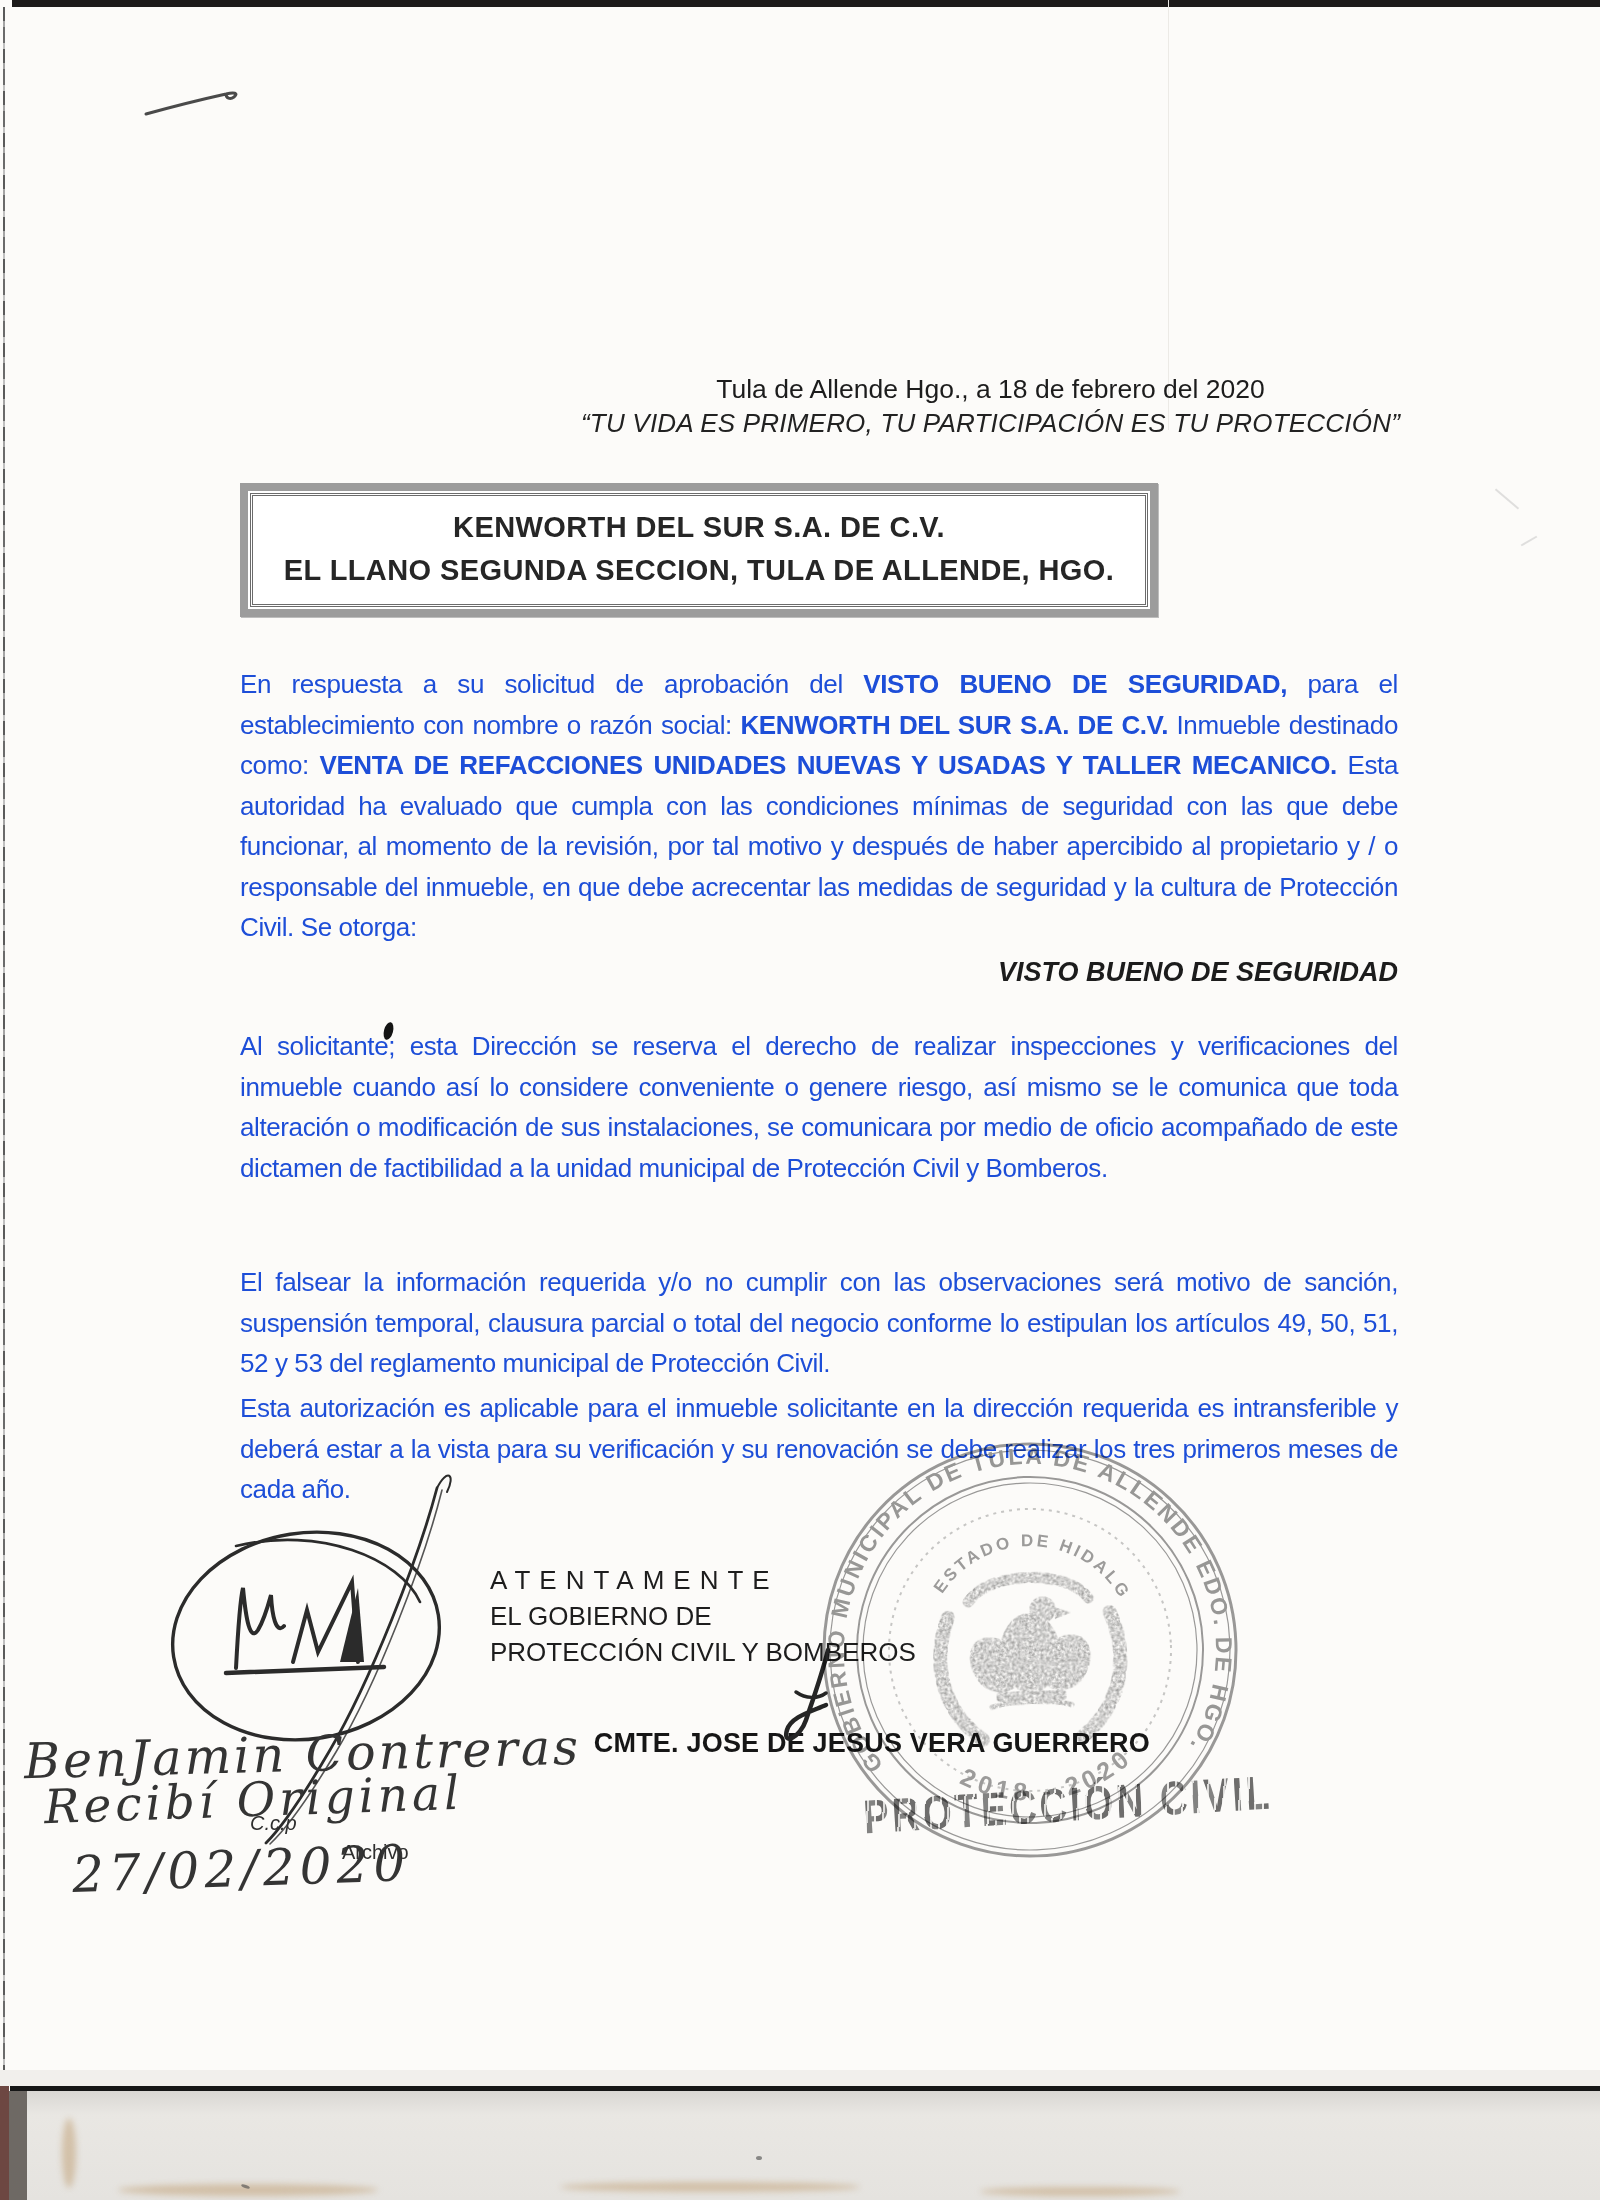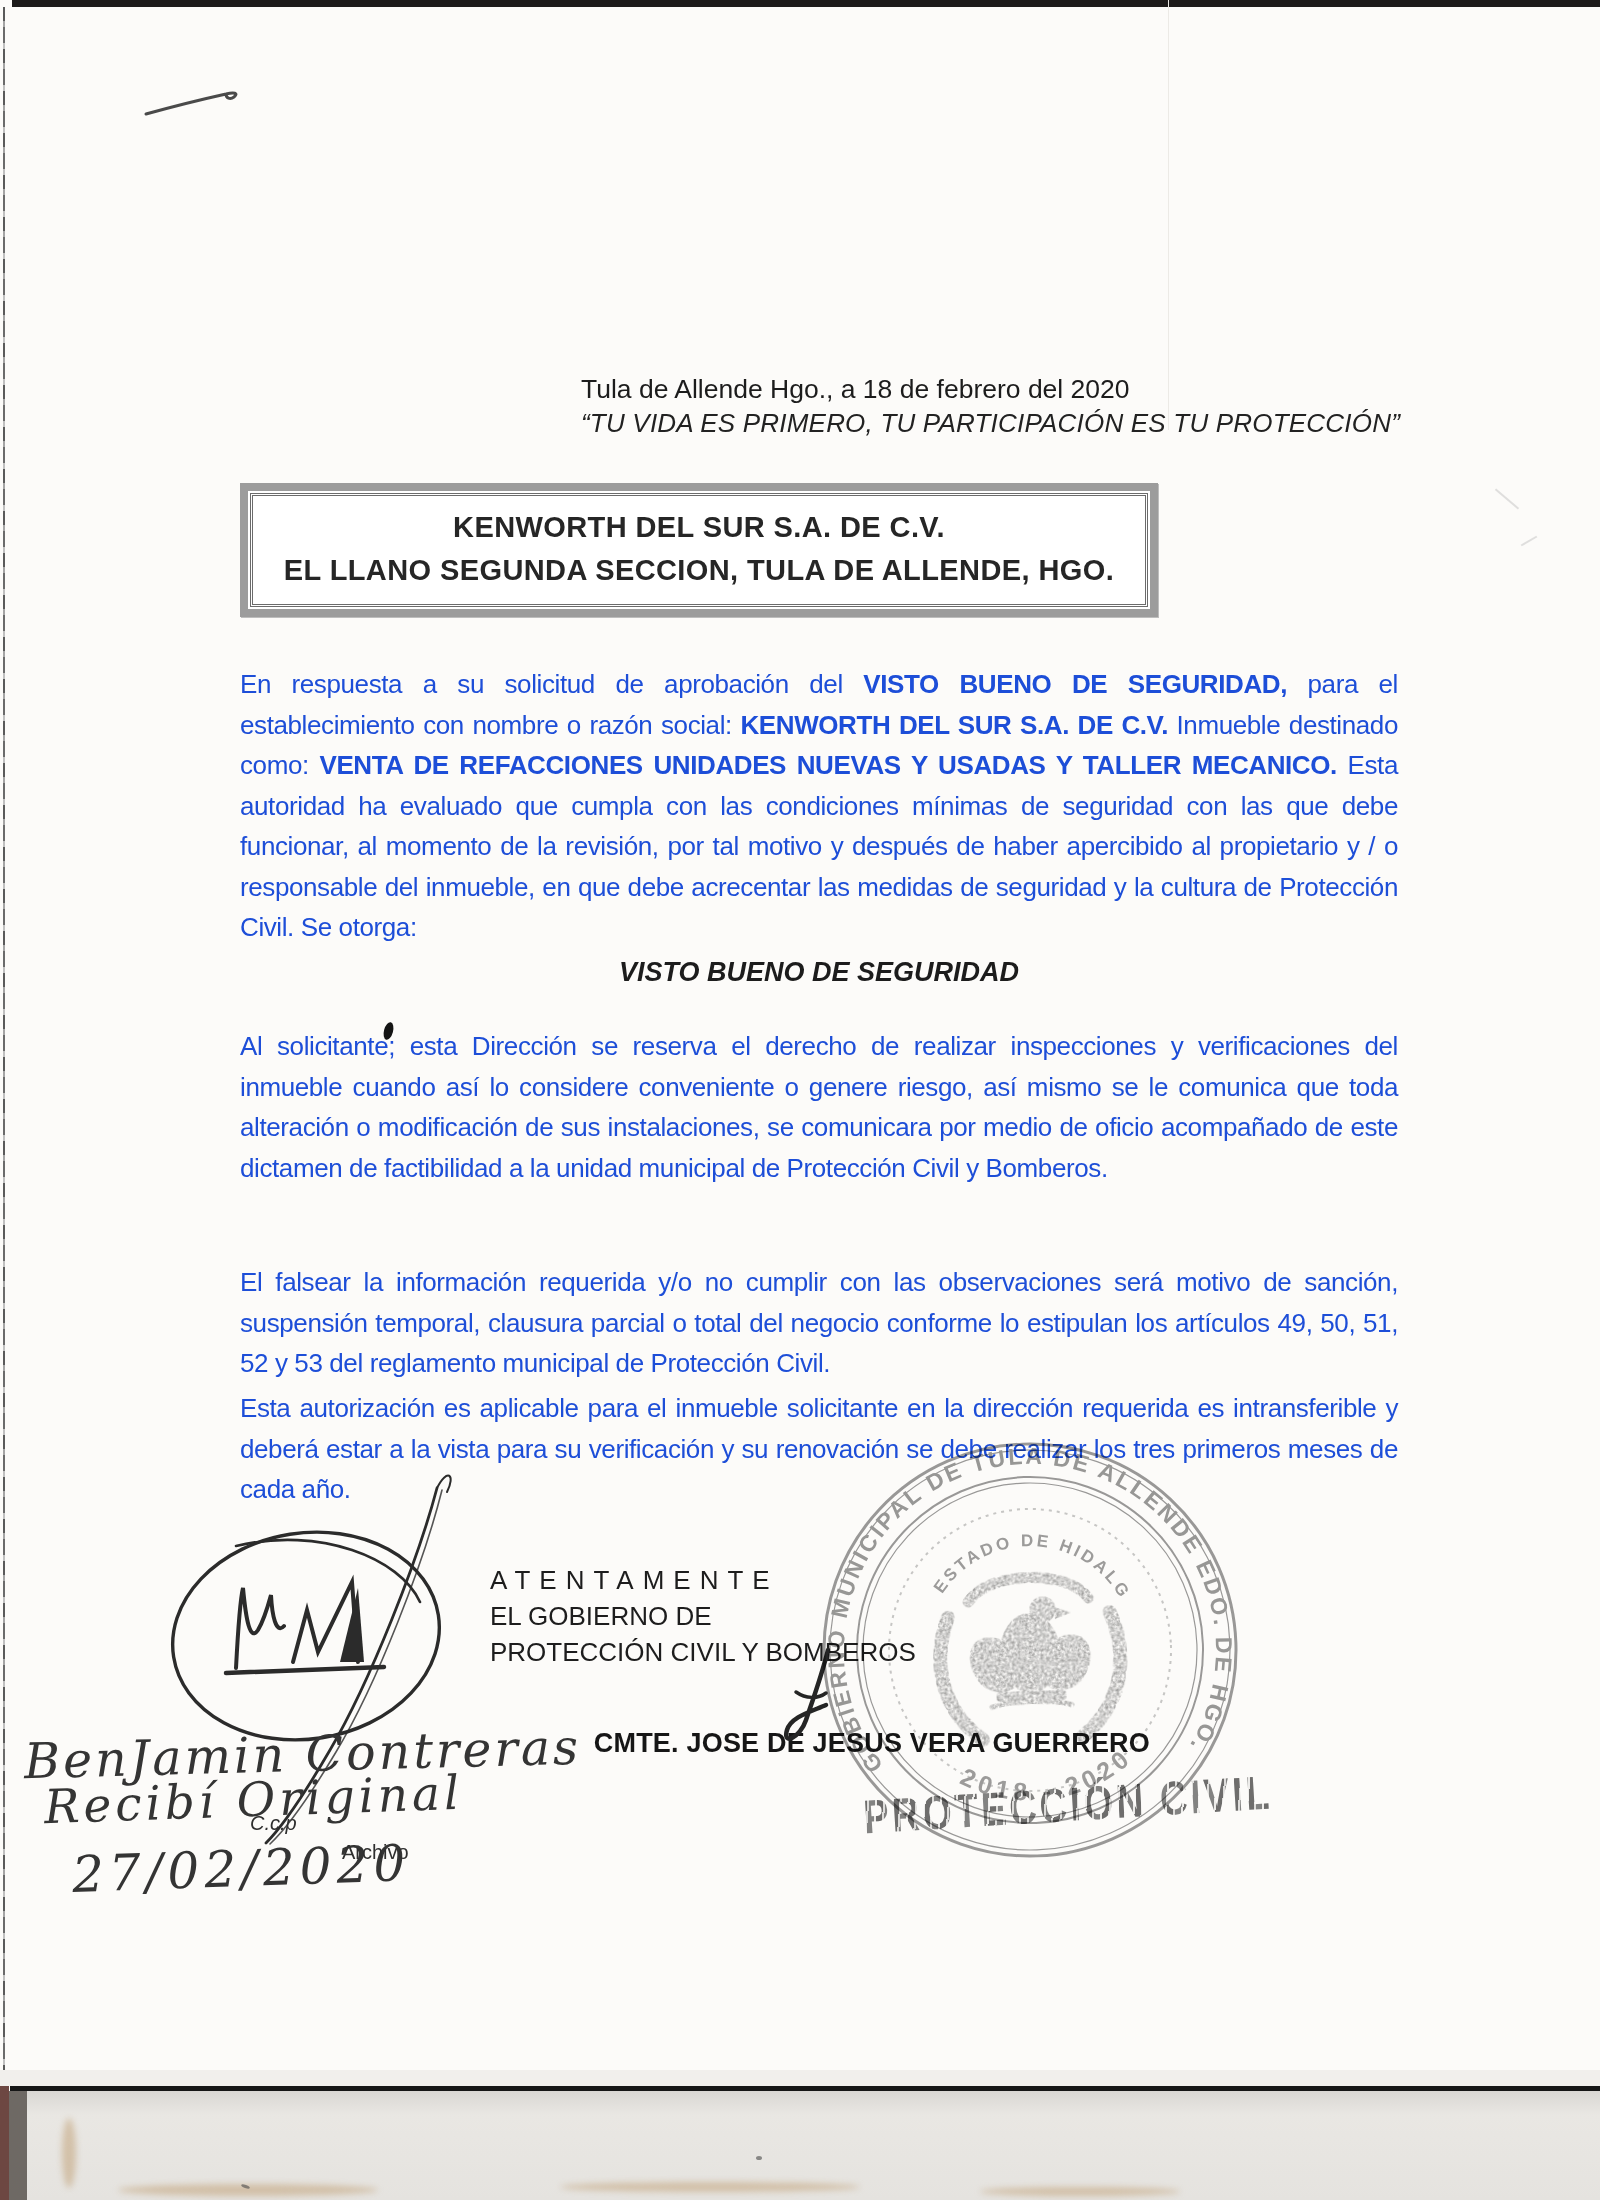--- a/index.html
+++ b/index.html
@@ -3,21 +3,21 @@
 <meta charset="utf-8">
 <style>
   html,body{margin:0;padding:0;background:#888;}
   #page{
     position:relative; width:1600px; height:2200px; margin:0 auto;
     background:#fcfbf9; overflow:hidden;
     font-family:"Liberation Sans", sans-serif; color:#1f1f1f;
   }
   .abs{position:absolute;}
   
-  .dateblock{right:200px; top:372px; text-align:left; line-height:34px;margin-left:39px;}
+  .dateblock{right:200px; top:372px; text-align:center; line-height:34px;margin-left:39px;}
   .dateline{font-size:26.5px; color:#1c1c1c;}
   .motto{font-size:26px; font-style:italic; color:#222; letter-spacing:0.2px;}
   .addr-outer{
     left:240px; top:483px; width:918px; box-sizing:border-box;
     border:8px solid #9c9c9c; background:#fff;
     box-shadow: inset 0 0 0 2px #ffffff, 1px 1px 0 #bdbdbd;
   }
   .addr-inner{
     border:3px double #6b6b6b; margin:2px; padding:10px 8px 12px 8px;
     text-align:center; font-weight:bold; font-size:29px; line-height:43px;
@@ -26,21 +26,21 @@
   .para{
     left:240px; width:1158px; font-size:26px; line-height:40.5px;
     letter-spacing:-0.4px; text-align:justify; color:#1d4ed8;
   }
   .para .b{font-weight:bold;}
   .p1{top:664px;}
   .p2{top:1026px;}
   .p3{top:1262px;}
   .p4{top:1388px;}
   .sect-title{
-    left:240px; top:957px; width:1158px; text-align:center;
+    left:240px; top:957px; width:1158px; text-align:right;
     font-size:27px; font-weight:bold; font-style:italic; color:#1c1c1c;
   }
   .closing{left:490px; top:1562px; width:610px; text-align:left; line-height:36px; font-size:26px; color:#1d1d1d;}
   .closing .sal{letter-spacing:9px;}
   .dirname{
     left:490px; top:1728px; width:660px; text-align:right;
     font-size:27px; font-weight:bold; color:#161616; letter-spacing:0.2px;
   }
   
   .stamp{

